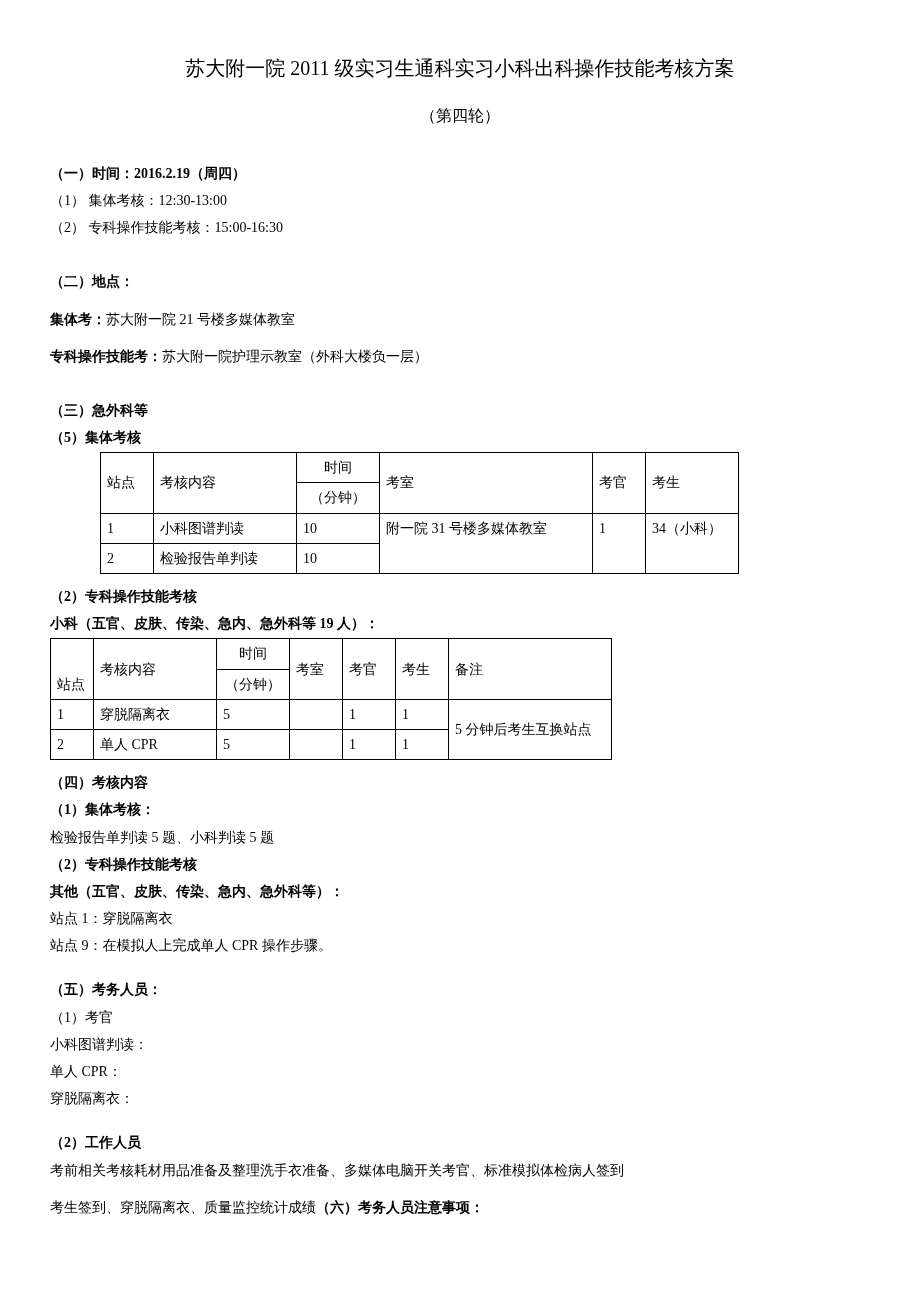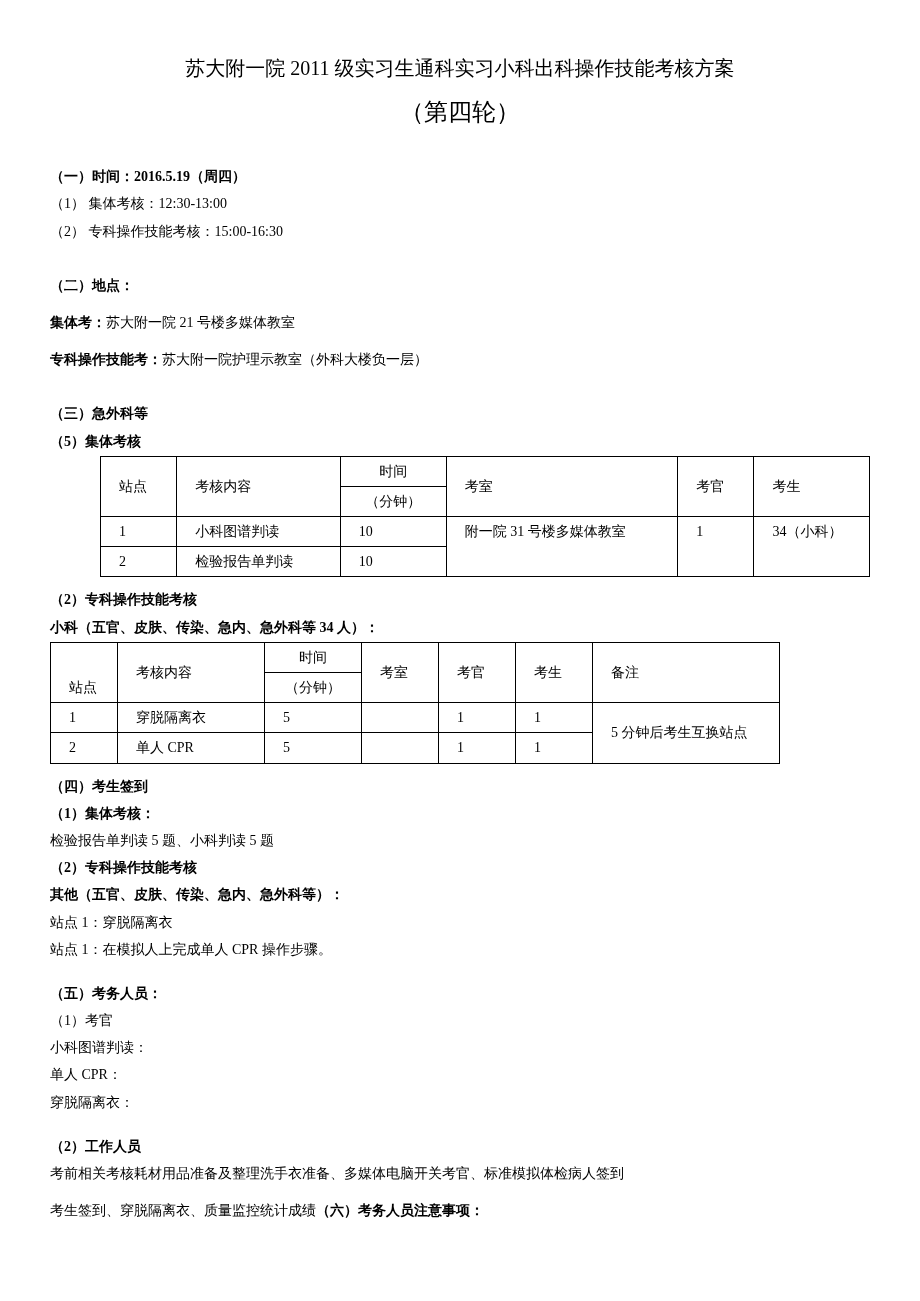--- a/index.html
+++ b/index.html
@@ -9,44 +9,44 @@
       color: #000;
       background: #fff;
       max-width: 820px;
       margin: 0 auto;
       padding: 50px;
     }
     .title {
       text-align: center;
       font-size: 20px;
       font-weight: normal;
-      margin-bottom: 5px;
+      margin-bottom: 16px;
     }
     .subtitle {
       text-align: center;
-      font-size: 24px;
+      font-size: 16px;
       margin-bottom: 30px;
     }
     .bold {
       font-weight: bold;
     }
     .para {
       margin: 2px 0;
     }
     .spacer {
       height: 25px;
     }
     table {
       border-collapse: collapse;
       margin-top: 2px;
       margin-bottom: 10px;
     }
     table td, table th {
       border: 1px solid #000;
-      padding: 2px 18px;
+      padding: 2px 6px;
       text-align: left;
       vertical-align: top;
       font-weight: normal;
     }
     .table1 {
       margin-left: 50px;
     }
     .table1 .col-station { width: 40px; }
     .table1 .col-content { width: 130px; }
     .table1 .col-time { width: 70px; text-align: center; }
@@ -63,21 +63,21 @@
     .header-cell {
       vertical-align: middle;
     }
   </style>
 </head>
 <body>
 
 <div class="title">苏大附一院 2011 级实习生通科实习小科出科操作技能考核方案</div>
 <div class="subtitle">（第四轮）</div>
 
-<div class="para bold">（一）时间：2016.5.19（周四）</div>
+<div class="para bold">（一）时间：2016.2.19（周四）</div>
 <div class="para">（1）  集体考核：12:30-13:00</div>
 <div class="para">（2）  专科操作技能考核：15:00-16:30</div>
 
 <div class="spacer"></div>
 
 <div class="para bold">（二）地点：</div>
 <div style="height:8px"></div>
 <div class="para"><span class="bold">集体考：</span><span>苏大附一院 21 号楼多媒体教室</span></div>
 <div style="height:8px"></div>
 <div class="para"><span class="bold">专科操作技能考：</span><span>苏大附一院护理示教室（外科大楼负一层）</span></div>
@@ -110,21 +110,21 @@
   </tr>
   <tr>
     <td>2</td>
     <td>检验报告单判读</td>
     <td>10</td>
   </tr>
 </tbody>
   </table>
 
 <div class="para bold">（2）专科操作技能考核</div>
-<div class="para bold">小科（五官、皮肤、传染、急内、急外科等 34 人）：</div>
+<div class="para bold">小科（五官、皮肤、传染、急内、急外科等 19 人）：</div>
 
 <table class="table2">
   <tbody>
       <tr>
     <td class="col-station" rowspan="2" style="vertical-align:bottom">站点</td>
     <td class="col-content header-cell" rowspan="2">考核内容</td>
     <td class="col-time">时间</td>
     <td class="col-room header-cell" rowspan="2">考室</td>
     <td class="col-examiner header-cell" rowspan="2">考官</td>
     <td class="col-student header-cell" rowspan="2">考生</td>
@@ -146,27 +146,27 @@
     <td>2</td>
     <td>单人 CPR</td>
     <td>5</td>
     <td></td>
     <td>1</td>
     <td>1</td>
   </tr>
 </tbody>
   </table>
 
-<div class="para bold">（四）考生签到</div>
+<div class="para bold">（四）考核内容</div>
 <div class="para bold">（1）集体考核：</div>
 <div class="para">检验报告单判读 5 题、小科判读 5 题</div>
 <div class="para bold">（2）专科操作技能考核</div>
 <div class="para bold">其他（五官、皮肤、传染、急内、急外科等）：</div>
 <div class="para">站点 1：穿脱隔离衣</div>
-<div class="para">站点 1：在模拟人上完成单人 CPR 操作步骤。</div>
+<div class="para">站点 9：在模拟人上完成单人 CPR 操作步骤。</div>
 
 <div style="height:15px"></div>
 
 <div class="para bold">（五）考务人员：</div>
 <div class="para">（1）考官</div>
 <div class="para">小科图谱判读：</div>
 <div class="para">单人 CPR：</div>
 <div class="para">穿脱隔离衣：</div>
 
 <div style="height:15px"></div>

